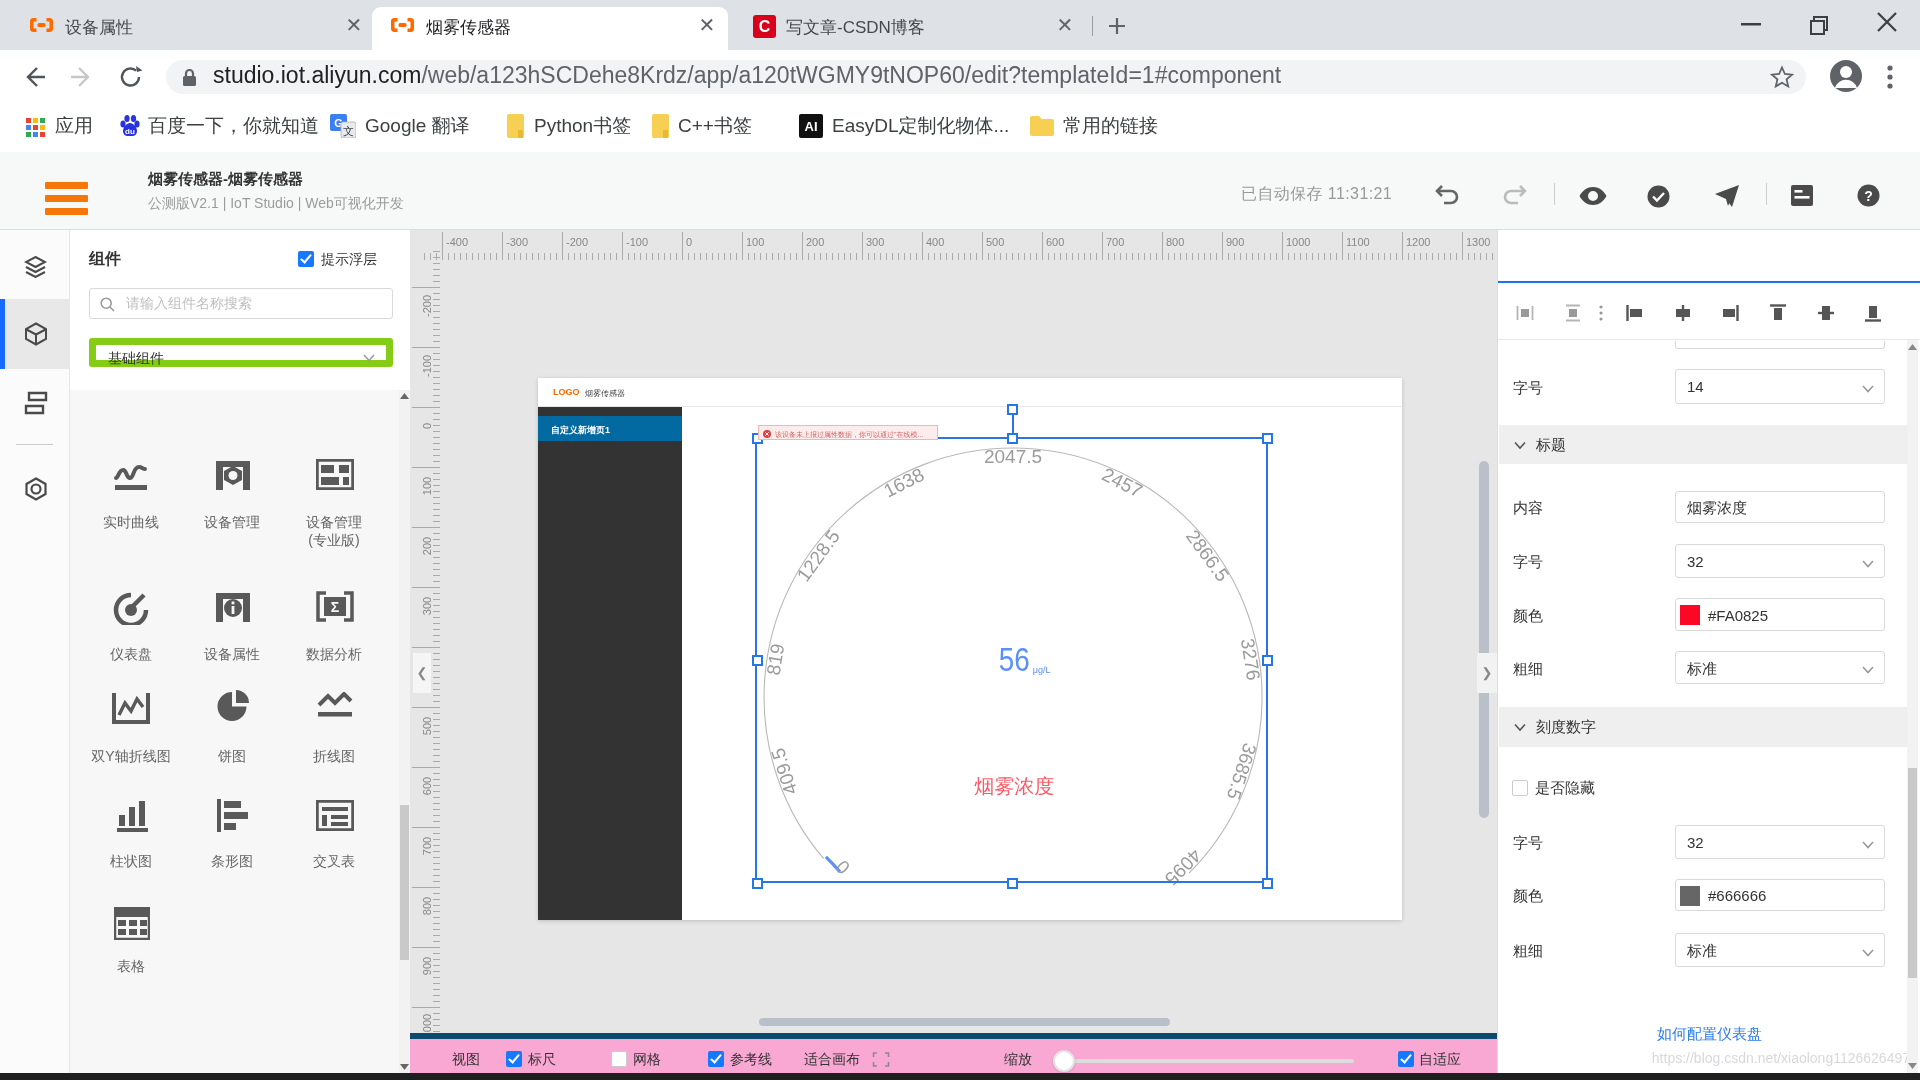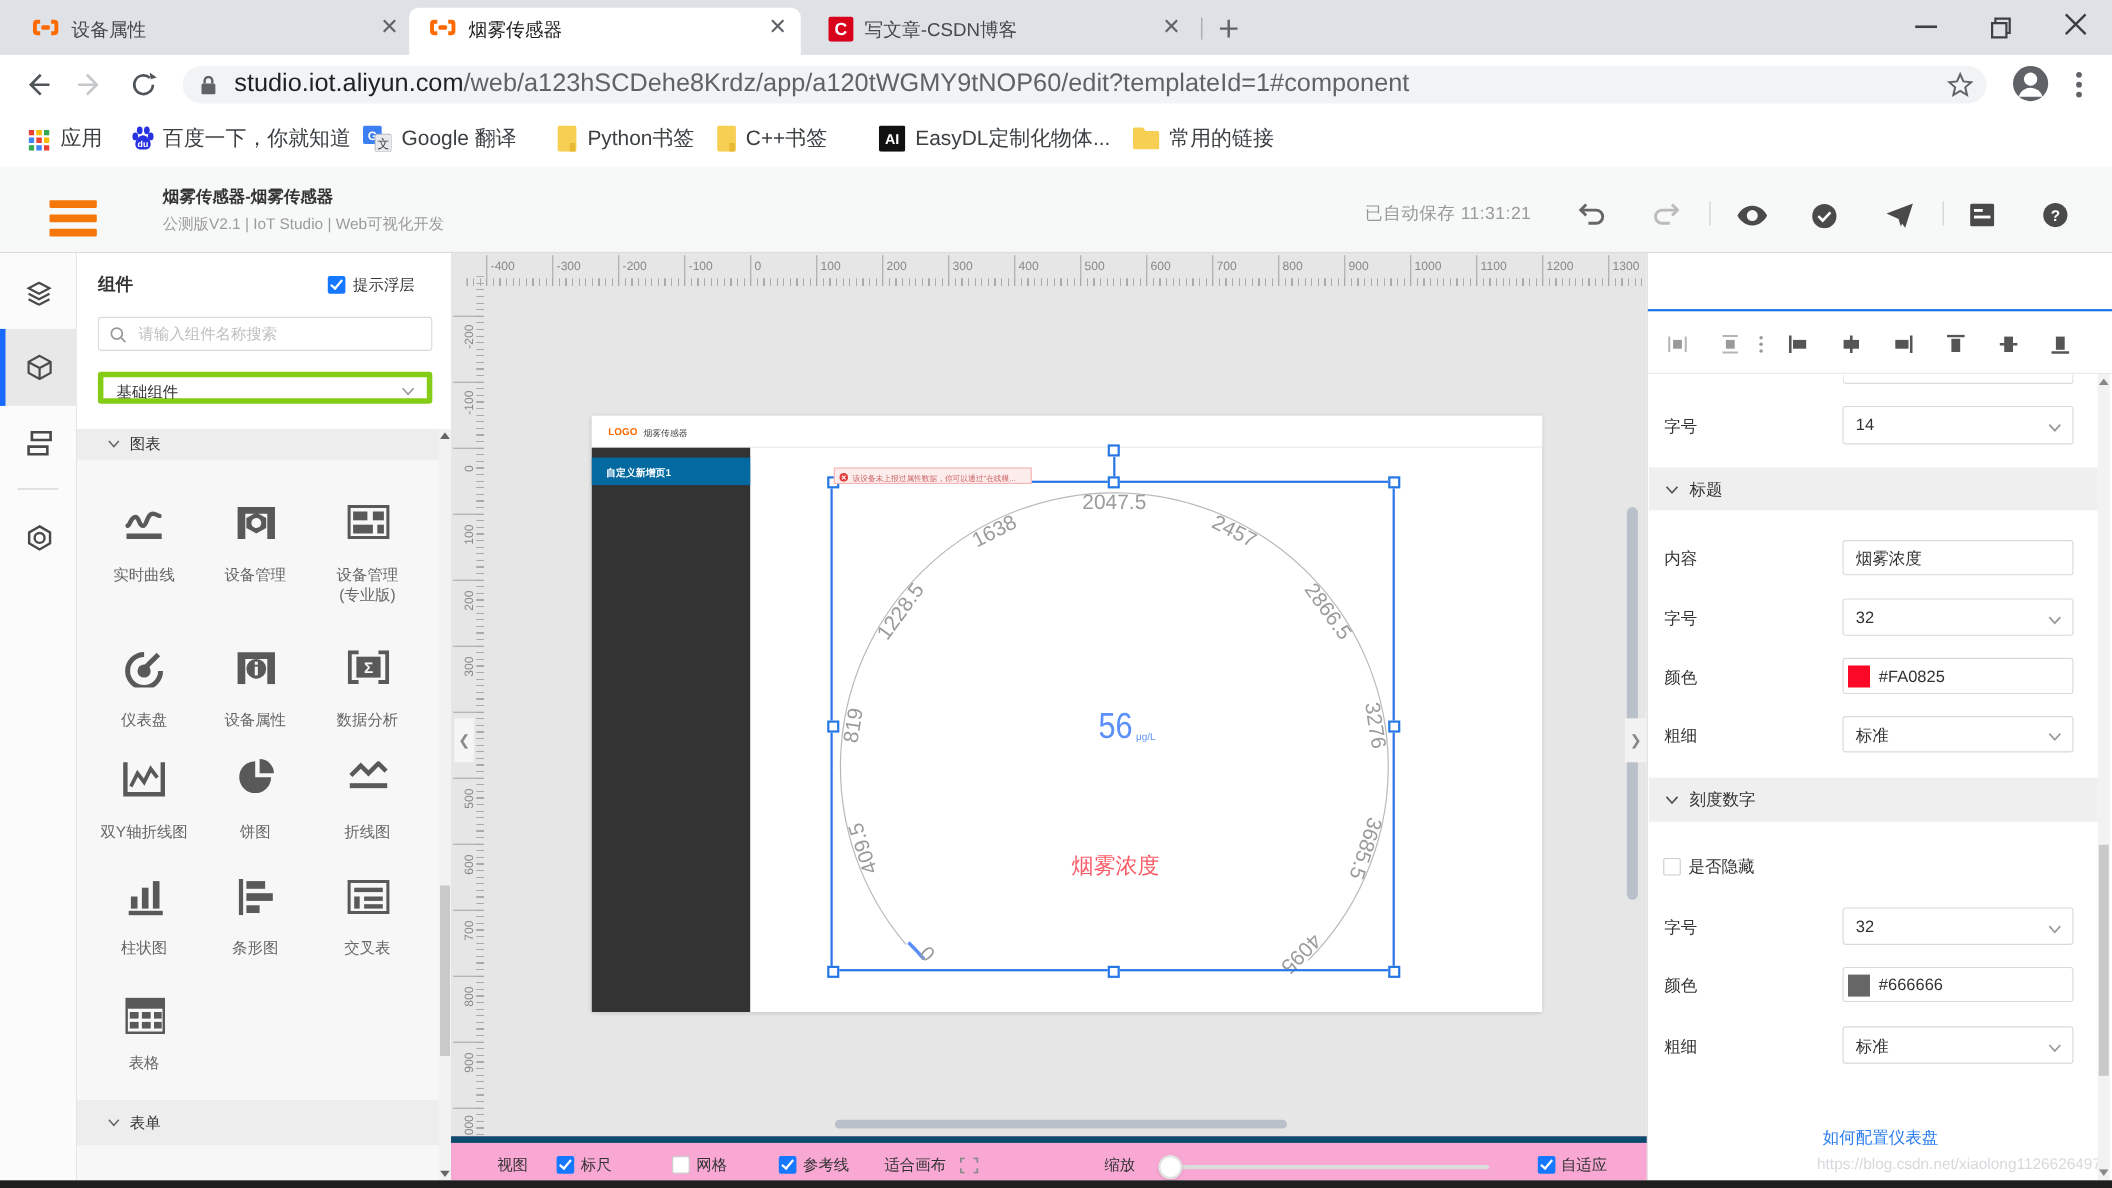--- a/index.html
+++ b/index.html
@@ -28,21 +28,21 @@
 #savedtxt{position:absolute;left:1241px;top:32px;font-size:16px;letter-spacing:.4px;color:#999;}
 .hsep{position:absolute;top:31px;width:1px;height:22px;background:#ccc;}
 
 #rail{left:0;top:230px;width:70px;height:843px;background:#fbfbfb;border-right:1px solid #e6e6e6;}
 #railactive{position:absolute;left:0;top:69px;width:70px;height:70px;background:#e8e8e8;}
 #railbar{position:absolute;left:0;top:69px;width:5px;height:70px;background:#1769ff;}
 #lpanel{left:70px;top:230px;width:340px;height:843px;background:#fff;}
 #lp-title{position:absolute;left:19px;top:19px;font-size:16px;font-weight:bold;color:#333;}
 #lp-search{position:absolute;left:19px;top:58px;width:304px;height:31px;border:1px solid #d9d9d9;border-radius:3px;background:#fff;text-decoration:underline;}
 #lp-search span{position:absolute;left:36px;top:6px;font-size:14px;color:#bfbfbf;}
-#lp-select{position:absolute;left:19px;top:108px;width:304px;height:29px;border:5px solid #84cc16;border-radius:3px;background:#fff;}
+#lp-select{position:absolute;left:19px;top:108px;width:304px;height:29px;border:7px solid #84cc16;border-radius:3px;background:#fff;}
 #lp-select span{position:absolute;left:12px;top:5px;font-size:14px;color:#333;}
 #lp-scroll{position:absolute;left:0;top:160px;width:329px;height:683px;background:#f7f7f7;}
 .secbar{position:absolute;left:0;width:329px;height:28px;background:#ededed;}
 .secbar .sectxt{position:absolute;left:48px;top:5px;font-size:14px;color:#333;}
 .grid-label{position:absolute;font-size:14px;color:#666;text-align:center;width:110px;}
 .gicon{position:absolute;}
 
 #lp-sb{position:absolute;left:329px;top:160px;width:11px;height:683px;background:#f2f2f2;}
 #lp-thumb{position:absolute;left:330px;top:575px;width:9px;height:155px;background:#c9c9c9;}
 
@@ -287,26 +287,20 @@
       </svg>
     <span>请输入组件名称搜索</span>
   </div>
   <div id="lp-select">
     <span>基础组件</span>
     <svg class="abs" style="right:11px;top:9px" width="12" height="8" viewBox="0 0 12 8">
         <path d="M1 1 L6 6.5 L11 1" stroke="#999" stroke-width="1.5" fill="none"></path>
       </svg>
   </div>
   <div id="lp-scroll">
-    <div class="secbar" style="top:0px;">
-      <svg class="abs" style="left:28px;top:10px" width="11" height="8" viewBox="0 0 11 8">
-          <path d="M1 1 L5.5 6 L10 1" stroke="#666" stroke-width="1.4" fill="none"></path>
-        </svg>
-      <span class="sectxt">图表</span>
-    </div>
 
     <svg class="gicon" style="left:43px;top:70px" width="36" height="34" viewBox="0 0 36 34">
       <path d="M3 18 C5 18 6 10 10 10 C14 10 13 18 17 18 C21 18 20 7 26 7 C29 7 30 9 32 9" fill="none" stroke="#595959" stroke-width="4" stroke-linecap="round"></path>
       <rect x="2" y="25" width="32" height="5" fill="#595959"></rect>
     </svg>
     <svg class="gicon" style="left:144px;top:69px" width="38" height="31" viewBox="0 0 38 31">
       <path d="M2 31 V2 H36 V31 H29 V8 H9 V31 Z" fill="#595959"></path>
       <path d="M19 7 L28 12 V21 L19 26 L10 21 V12 Z" fill="#595959"></path>
       <circle cx="19" cy="16.5" r="4.5" fill="#f7f7f7"></circle>
     </svg>
@@ -384,26 +378,20 @@
       <rect x="1" y="1" width="34" height="31" fill="none" stroke="#595959" stroke-width="2.5"></rect>
       <rect x="1" y="1" width="34" height="9" fill="#595959"></rect>
       <rect x="4" y="13" width="8" height="6" fill="#595959"></rect>
         <rect x="15" y="13" width="8" height="6" fill="#595959"></rect>
         <rect x="26" y="13" width="7" height="6" fill="#595959"></rect>
       <rect x="4" y="22" width="8" height="6" fill="#595959"></rect>
         <rect x="15" y="22" width="8" height="6" fill="#595959"></rect>
         <rect x="26" y="22" width="7" height="6" fill="#595959"></rect>
     </svg>
     <div class="grid-label" style="left:6px;top:568px;">表格</div>
-    <div class="secbar" style="top:610px;height:41px;">
-      <svg class="abs" style="left:28px;top:17px" width="11" height="8" viewBox="0 0 11 8">
-          <path d="M1 1 L5.5 6 L10 1" stroke="#666" stroke-width="1.4" fill="none"></path>
-        </svg>
-      <span class="sectxt" style="top:12px;">表单</span>
-    </div>
   </div>
   <div id="lp-sb">
     <svg class="abs" style="left:1px;top:3px" width="9" height="6" viewBox="0 0 9 6">
         <path d="M4.5 0 L9 6 H0 Z" fill="#666"></path>
       </svg>
     <svg class="abs" style="left:1px;top:674px" width="9" height="6" viewBox="0 0 9 6">
         <path d="M4.5 6 L9 0 H0 Z" fill="#666"></path>
       </svg>
   </div>
   <div id="lp-thumb"></div>

